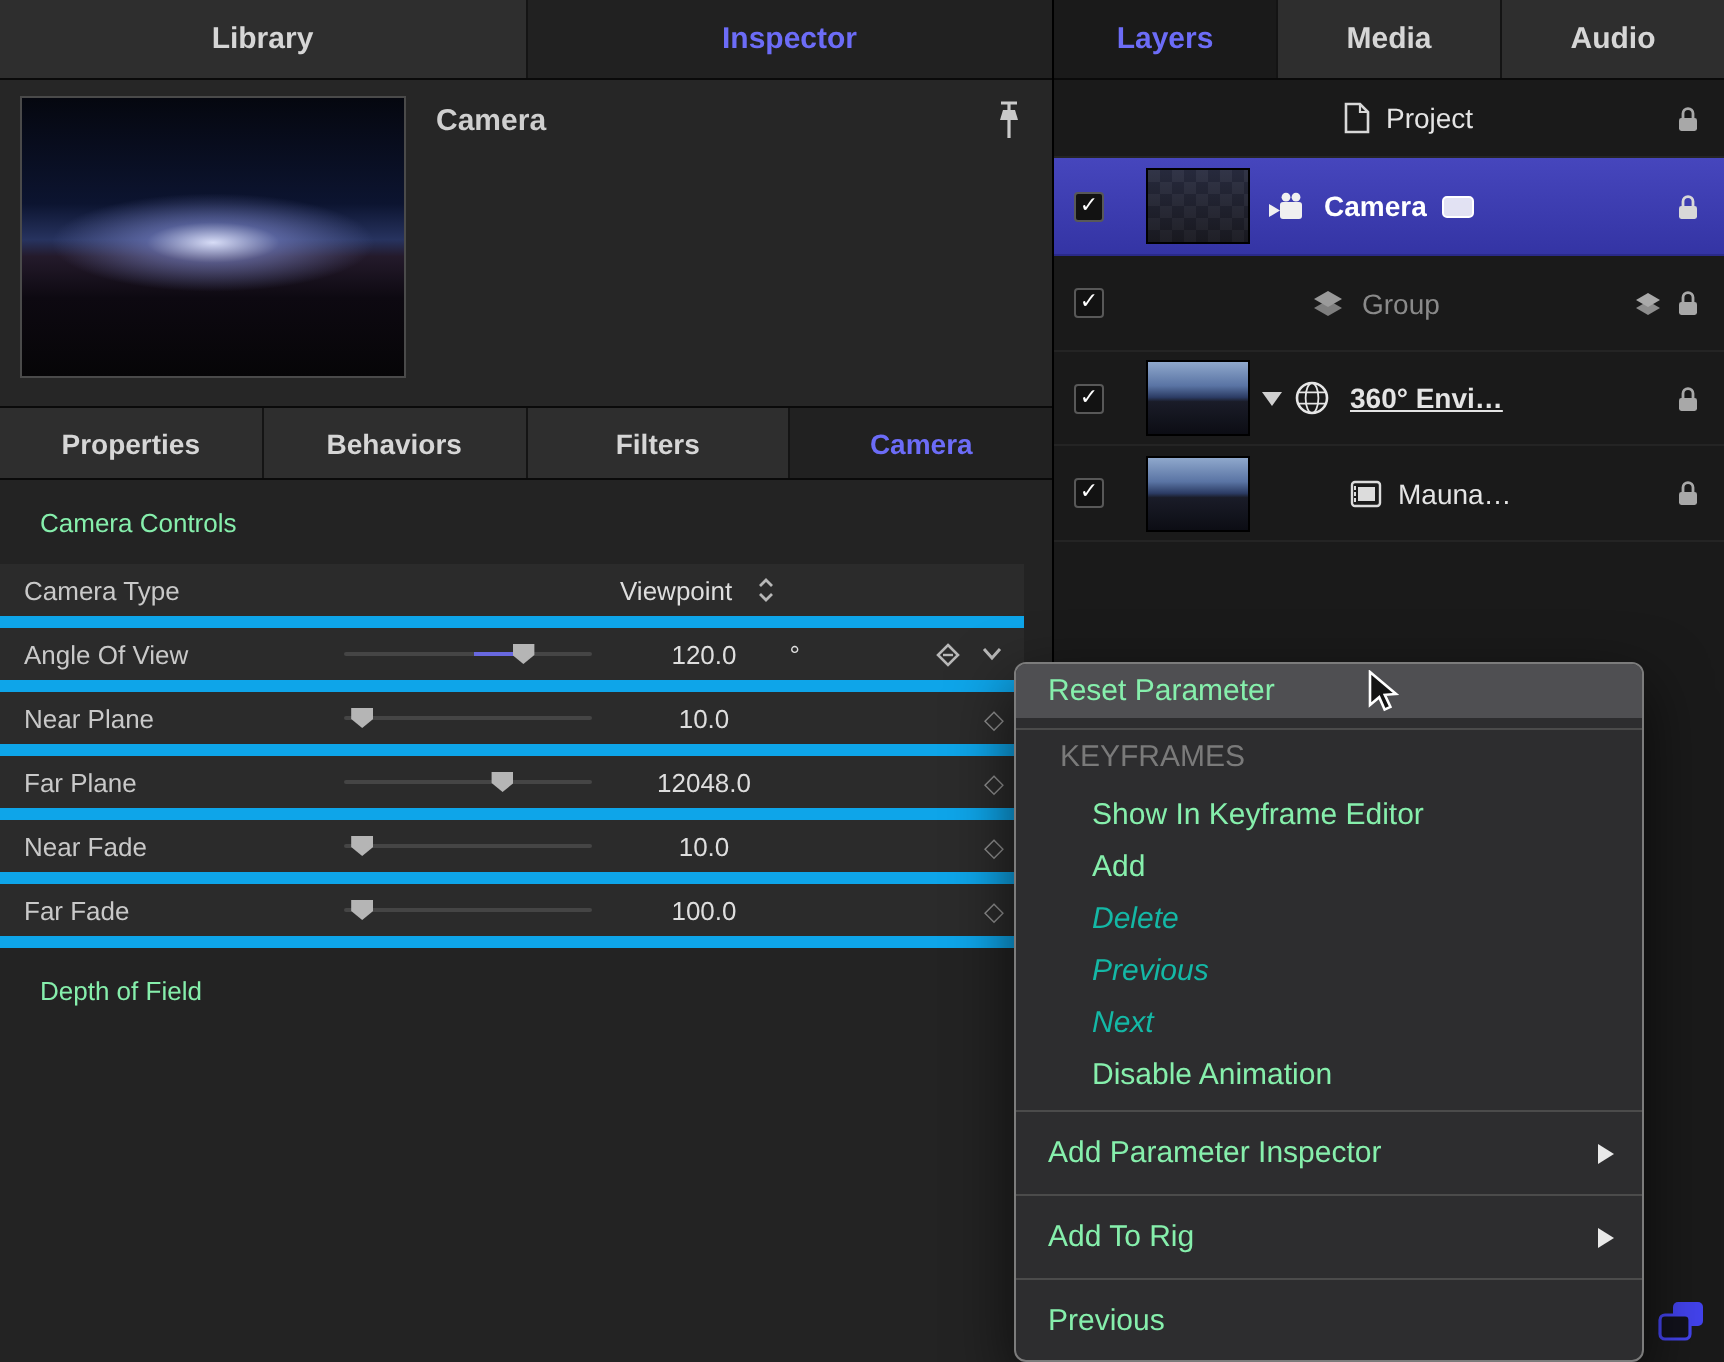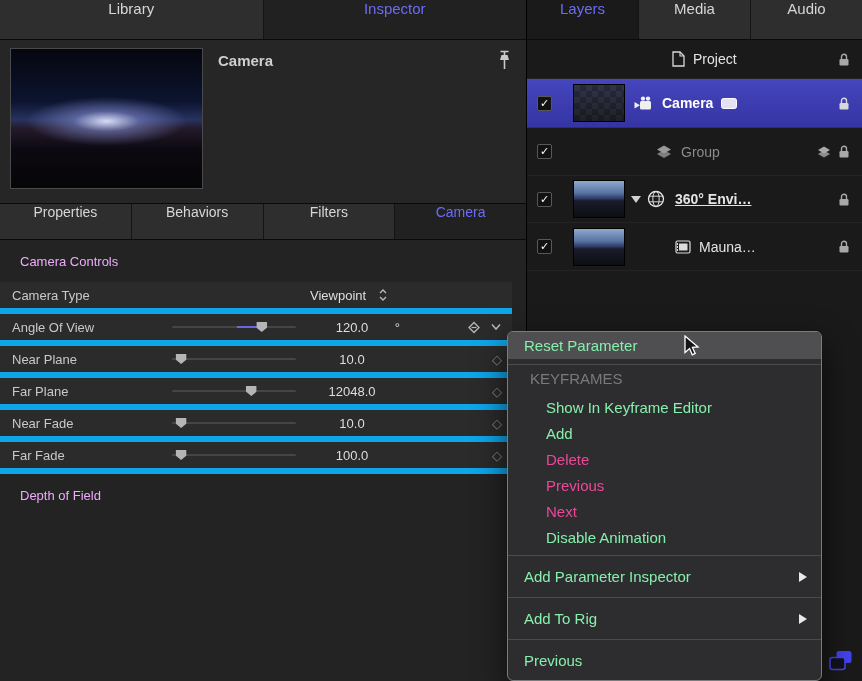--- a/index.html
+++ b/index.html
@@ -7,37 +7,37 @@
   .app {
     position:relative; width:862px; height:681px; overflow:hidden;
     background:#1d1d1d; font-family:"Liberation Sans", sans-serif;
     user-select:none;
   }
 
   
   .left-panel { position:absolute; left:0; top:0; width:527px; height:681px; background:#232323; border-right:1px solid #000; }
   .tabbar { display:flex; height:40px; background:#2e2e2e; border-bottom:1px solid #0a0a0a; }
   .tabbar2 { height:36px; }
-  .tab { flex:1; display:flex; align-items:flex-start; justify-content:center; font-size:15px; color:#d6d6d6; border-right:1px solid #141414; }
+  .tab { flex:1; display:flex; align-items:center; justify-content:center; font-size:15px; color:#d6d6d6; border-right:1px solid #141414;font-weight:bold; }
   .tabbar2 .tab { font-size:14px; }
   .tab:last-child { border-right:none; }
   .tab.selected { background:#212121; color:#6c6cf7; }
 
   .insp-header { position:relative; height:164px; background:#262626; border-bottom:1px solid #0a0a0a; }
   .preview {
     position:absolute; left:10px; top:8px; width:193px; height:141px;
     border:1px solid #4a4a4a;
     background:
       radial-gradient(ellipse 62% 26% at 50% 52%, rgba(225,230,255,0.95) 0%, rgba(130,140,210,0.55) 28%, rgba(50,55,100,0) 68%),
       linear-gradient(180deg,#05070f 0%, #0c1430 38%, #27335f 51%, #241a2b 57%, #0d0911 72%, #060507 100%);
   }
   .obj-title { position:absolute; left:218px; top:12px; font-size:15px; font-weight:bold; color:#cfcfcf; }
   .pin-btn { position:absolute; right:12px; top:8px; width:20px; height:26px; display:flex; align-items:center; justify-content:center; }
 
-  .section-header { height:42px; display:flex; align-items:center; padding-left:20px; color:#f0abfc; font-size:13px; }
+  .section-header { height:42px; display:flex; align-items:center; padding-left:20px; color:#86efac; font-size:13px; }
   .prow { width:512px; height:32px; background:#2b2b2b; border-bottom:6px solid #0ea5e9; display:flex; align-items:center; padding:0 6px 0 12px; }
   .plabel { width:160px; font-size:13px; color:#c9c9c9; }
   .popup { display:flex; align-items:center; gap:12px; margin-left:138px; font-size:13px; color:#dedede; }
   .slider { position:relative; width:130px; height:14px; }
   .slider .track { position:absolute; left:0; right:6px; top:6px; height:2px; background:#454545; border-radius:1px; }
   .slider .fill { position:absolute; top:6px; height:2px; background:#6868e0; }
   .slider .handle { position:absolute; top:2px; width:11px; height:10px; background:#b5b5b5; transform:translateX(-50%);
     clip-path:polygon(0 0,100% 0,100% 55%,50% 100%,0 55%); }
   .pvalue { position:relative; width:100px; text-align:center; font-size:13px; color:#dedede; }
   .pvalue .unit { position:absolute; right:2px; top:0; }
@@ -69,21 +69,21 @@
   .disclosure { width:0; height:0; border-left:5px solid transparent; border-right:5px solid transparent; border-top:7px solid #d0d0d0; margin-left:6px; }
   .cam-badge { width:16px; height:11px; border:1.5px solid #fff; border-radius:2.5px; background:rgba(255,255,255,0.85); margin-left:8px; }
 
   
   .context-menu { position:absolute; left:507px; top:331px; width:315px; background:#2d2d2f;
     border:1px solid #7c7c7c; border-radius:6px; box-shadow:0 12px 32px rgba(0,0,0,0.65);
     padding-bottom:4px; z-index:10; overflow:hidden; }
   .mi { height:26px; display:flex; align-items:center; font-size:15px; color:#86efac; padding:0 14px 0 16px; }
   .mi.hl { height:27px; background:#4f4f52; }
   .mi.indent { padding-left:38px; }
-  .mi.dim { color:#ec4899; }
+  .mi.dim { color:#14b8a6;font-style:italic; }
   .mi.tall { height:31px; }
   .msec { height:24px; display:flex; align-items:flex-start; padding-left:22px; color:#7a7a7a; font-size:15px; }
   .msep { height:1px; background:#4b4b4b; margin:5px 0; }
   .submenu-arrow { margin-left:auto; width:0; height:0; border-left:8px solid #e9e9e9; border-top:5px solid transparent; border-bottom:5px solid transparent; }
 
   .cursor { position:absolute; left:684px; top:335px; z-index:20; }
   .corner-icon { position:absolute; left:828px; top:649px; z-index:6; }
 </style>
 </head>
 <body>

